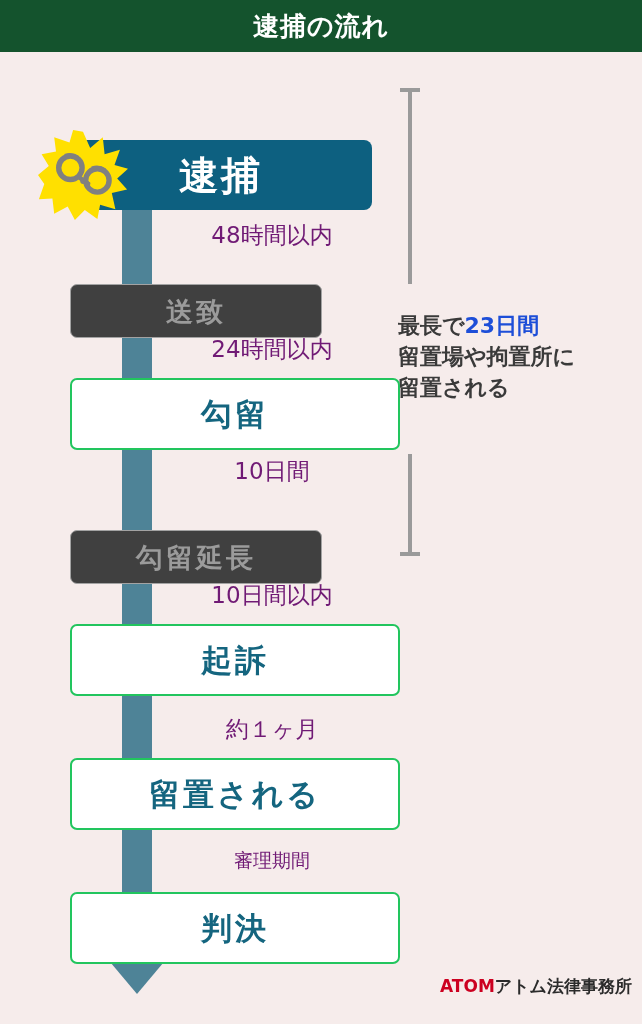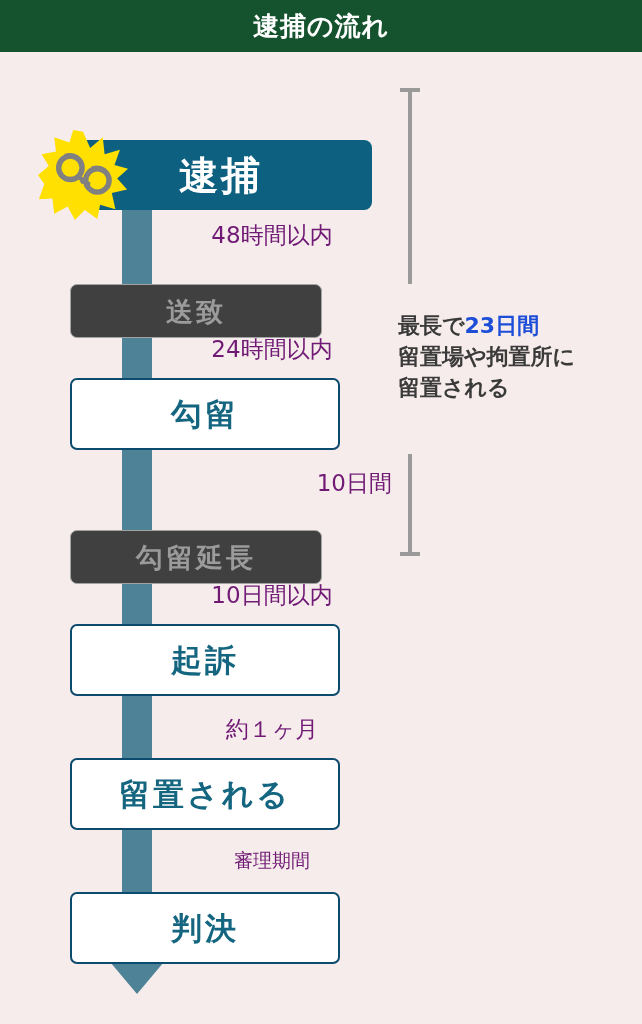--- a/index.html
+++ b/index.html
@@ -48,22 +48,22 @@
   }
   .step-label{line-height:1;}
 
   .step--arrest{
     left:70px;top:88px;width:302px;height:70px;
     background:#0d6080;border:none;border-radius:8px;
   }
   .step--arrest .step-label{color:#ffffff;font-size:39px;font-weight:bold;letter-spacing:3px;}
 
   .step--strong{
-    left:70px;top:0;width:270px;height:72px;
-    background:#ffffff;border:2px solid #0c4a6e;
+    left:70px;top:0;width:330px;height:72px;
+    background:#ffffff;border:2px solid #22c55e;
   }
   .step--strong .step-label{color:#14657f;font-size:31px;font-weight:bold;letter-spacing:3px;}
 
   .step--muted{
     left:70px;top:0;width:252px;height:54px;
     background:#404040;border:1.5px solid #a3a3a3;margin-top:16px;
   }
   .step--muted .step-label{color:#9b9b9b;font-size:27px;font-weight:bold;letter-spacing:3px;}
 
   
@@ -151,21 +151,21 @@
     </div>
 
     <div class="interval" style="top:286px;">
       <span>24時間以内</span>
     </div>
 
     <div class="step step--strong" style="top:326px;">
       <span class="step-label">勾留</span>
     </div>
 
-    <div class="interval" style="top:420px;text-align:right;">
+    <div class="interval" style="top:408px;">
       <span>10日間</span>
     </div>
 
     <div class="step step--muted" style="top:462px;">
       <span class="step-label">勾留延長</span>
     </div>
 
     <div class="interval" style="top:532px;">
       <span>10日間以内</span>
     </div>
@@ -185,14 +185,15 @@
     <div class="interval small" style="top:799px;">
       <span>審理期間</span>
     </div>
 
     <div class="step step--strong" style="top:840px;">
       <span class="step-label">判決</span>
     </div>
 
   </div>
 
+  <div class="logo"><span class="logo-atom">ATOM</span><span class="logo-name">アトム法律事務所</span></div>
 
 </div>
 
 </body></html>

